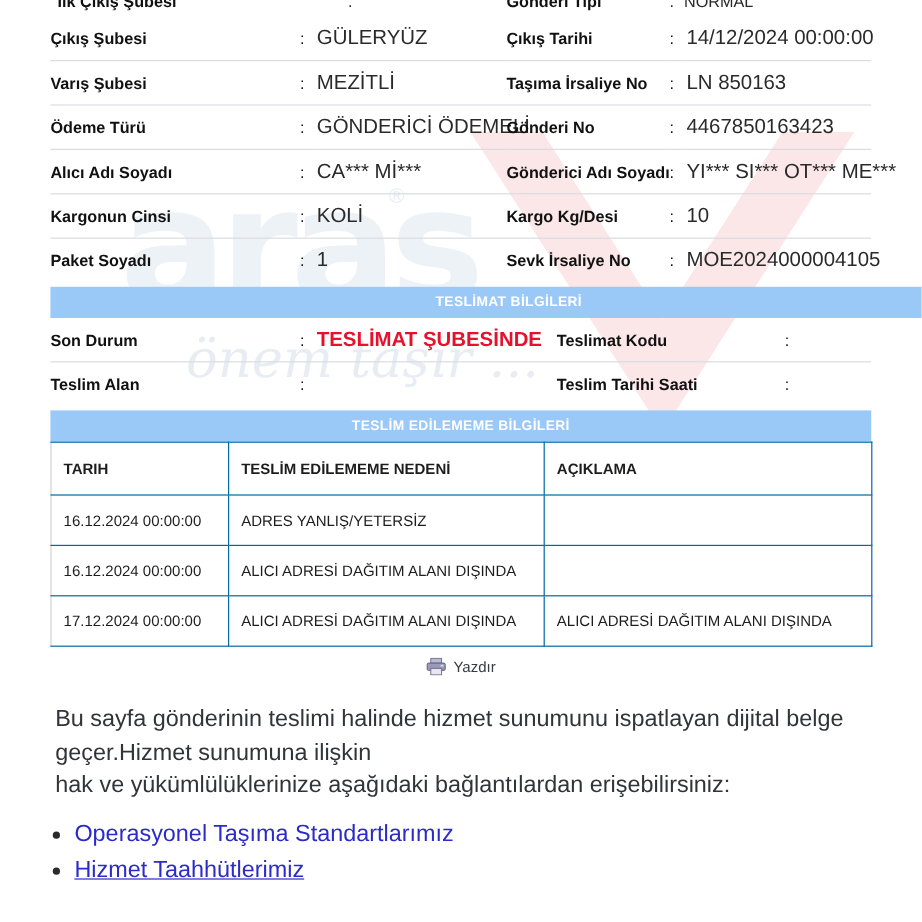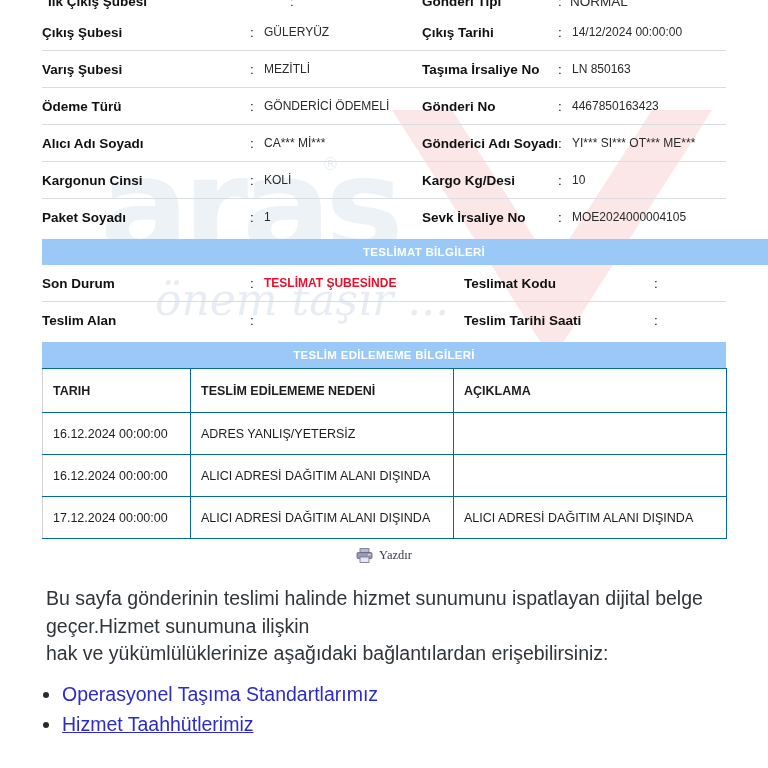--- a/index.html
+++ b/index.html
@@ -110,21 +110,21 @@
     padding-left: 6px;
     white-space: nowrap;
   }
   .colon {
     font-size: 13.5px;
     color: #111;
     width: 12px;
     text-align: left;
   }
   .val {
-    font-size: 12px;
+    font-size: 17px;
     font-weight: 400;
     color: #2a2a2a;
     white-space: nowrap;
     padding-left: 2px;
   }
   .val.red {
     color: #e8112d;
     font-weight: 700;
   }
   .lbl.right { padding-left: 0px; }
@@ -193,21 +193,20 @@
     height: 43px;
   }
   table.ud tr td:first-child { border-left: 1px solid #cfd4da; }
 
   
   .printbar {
     width: 684px;
     margin-left: 42px;
     text-align: center;
     padding-top: 9px;
-    font-family: Liberation Serif, serif;
   }
   .printlink {
     display: inline-flex;
     align-items: center;
     gap: 6px;
     font-size: 12.5px;
     color: #3b3b44;
   }
   .printer-ic { display: inline-block; width: 17px; height: 15px; }
 

